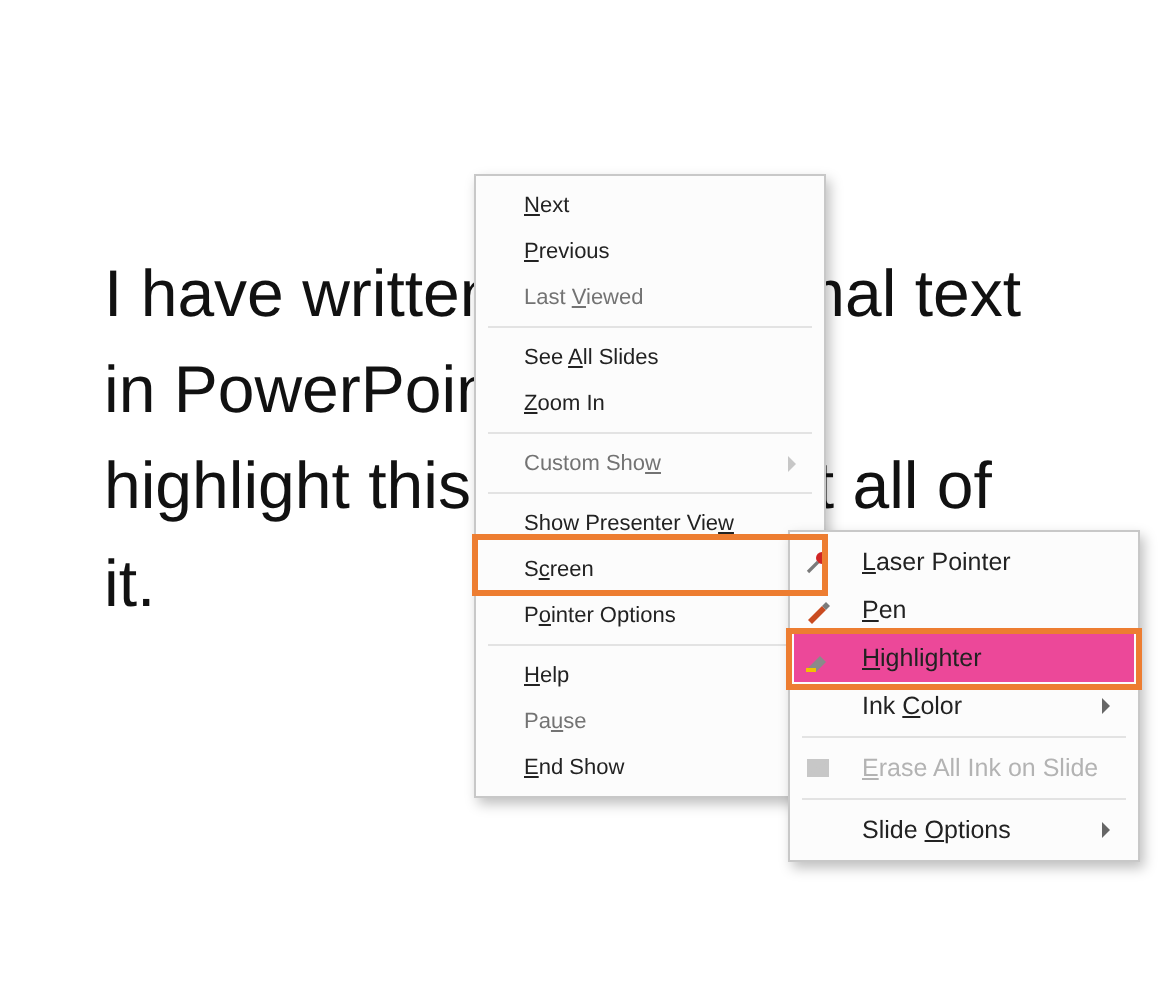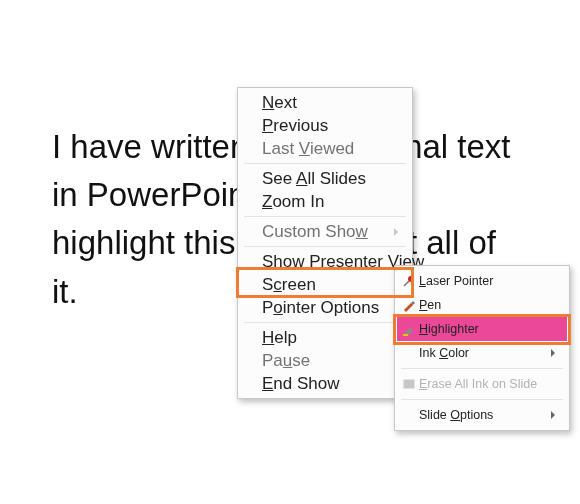--- a/index.html
+++ b/index.html
@@ -14,21 +14,21 @@
   .slide-text{
     position:absolute;left:52px;top:123px;width:470px;
     font-size:33px;line-height:1.46;color:#111;
     font-weight:400;
   }
   .menu{
     position:absolute;top:87px;left:237px;width:170px;
     background:#fcfcfc;border:1px solid #c8c8c8;
     box-shadow:2px 3px 6px rgba(0,0,0,.25);
     padding:3px 2px;
-    font-size:17px;
+    font-size:11px;
   }
   .mi{
     height:21px;display:flex;align-items:center;
     padding:1px 8px 1px 22px;position:relative;color:#222;white-space:nowrap;
   }
   .mi.disabled{color:#737373}
   .mi.has-sub::after{
     content:"";position:absolute;right:8px;top:50%;
     border:4px solid transparent;border-left-color:#666;
     transform:translateY(-50%);
@@ -41,21 +41,21 @@
   }
   .submenu{
     position:absolute;top:265px;left:394px;width:170px;
     background:#fcfcfc;border:1px solid #c8c8c8;
     box-shadow:2px 3px 6px rgba(0,0,0,.25);
     padding:3px 2px;
     font-size:12.5px;
   }
   .smi{
     height:22px;display:flex;align-items:center;
-    padding:1px 8px 1px 4px;position:relative;color:#222;gap:2px;white-space:nowrap;
+    padding:1px 8px 1px 4px;position:relative;color:#222;gap:14px;white-space:nowrap;
   }
   .smi.disabled{color:#b3b3b3}
   .smi.has-sub::after{
     content:"";position:absolute;right:8px;top:50%;
     border:4px solid transparent;border-left-color:#666;
     transform:translateY(-50%);
   }
   .icon{width:16px;height:16px;display:flex;align-items:center;justify-content:center;flex:none}
   .icon svg{display:block}
   .smi.disabled .icon svg *{stroke:#c7c7c7;fill:#c7c7c7}

